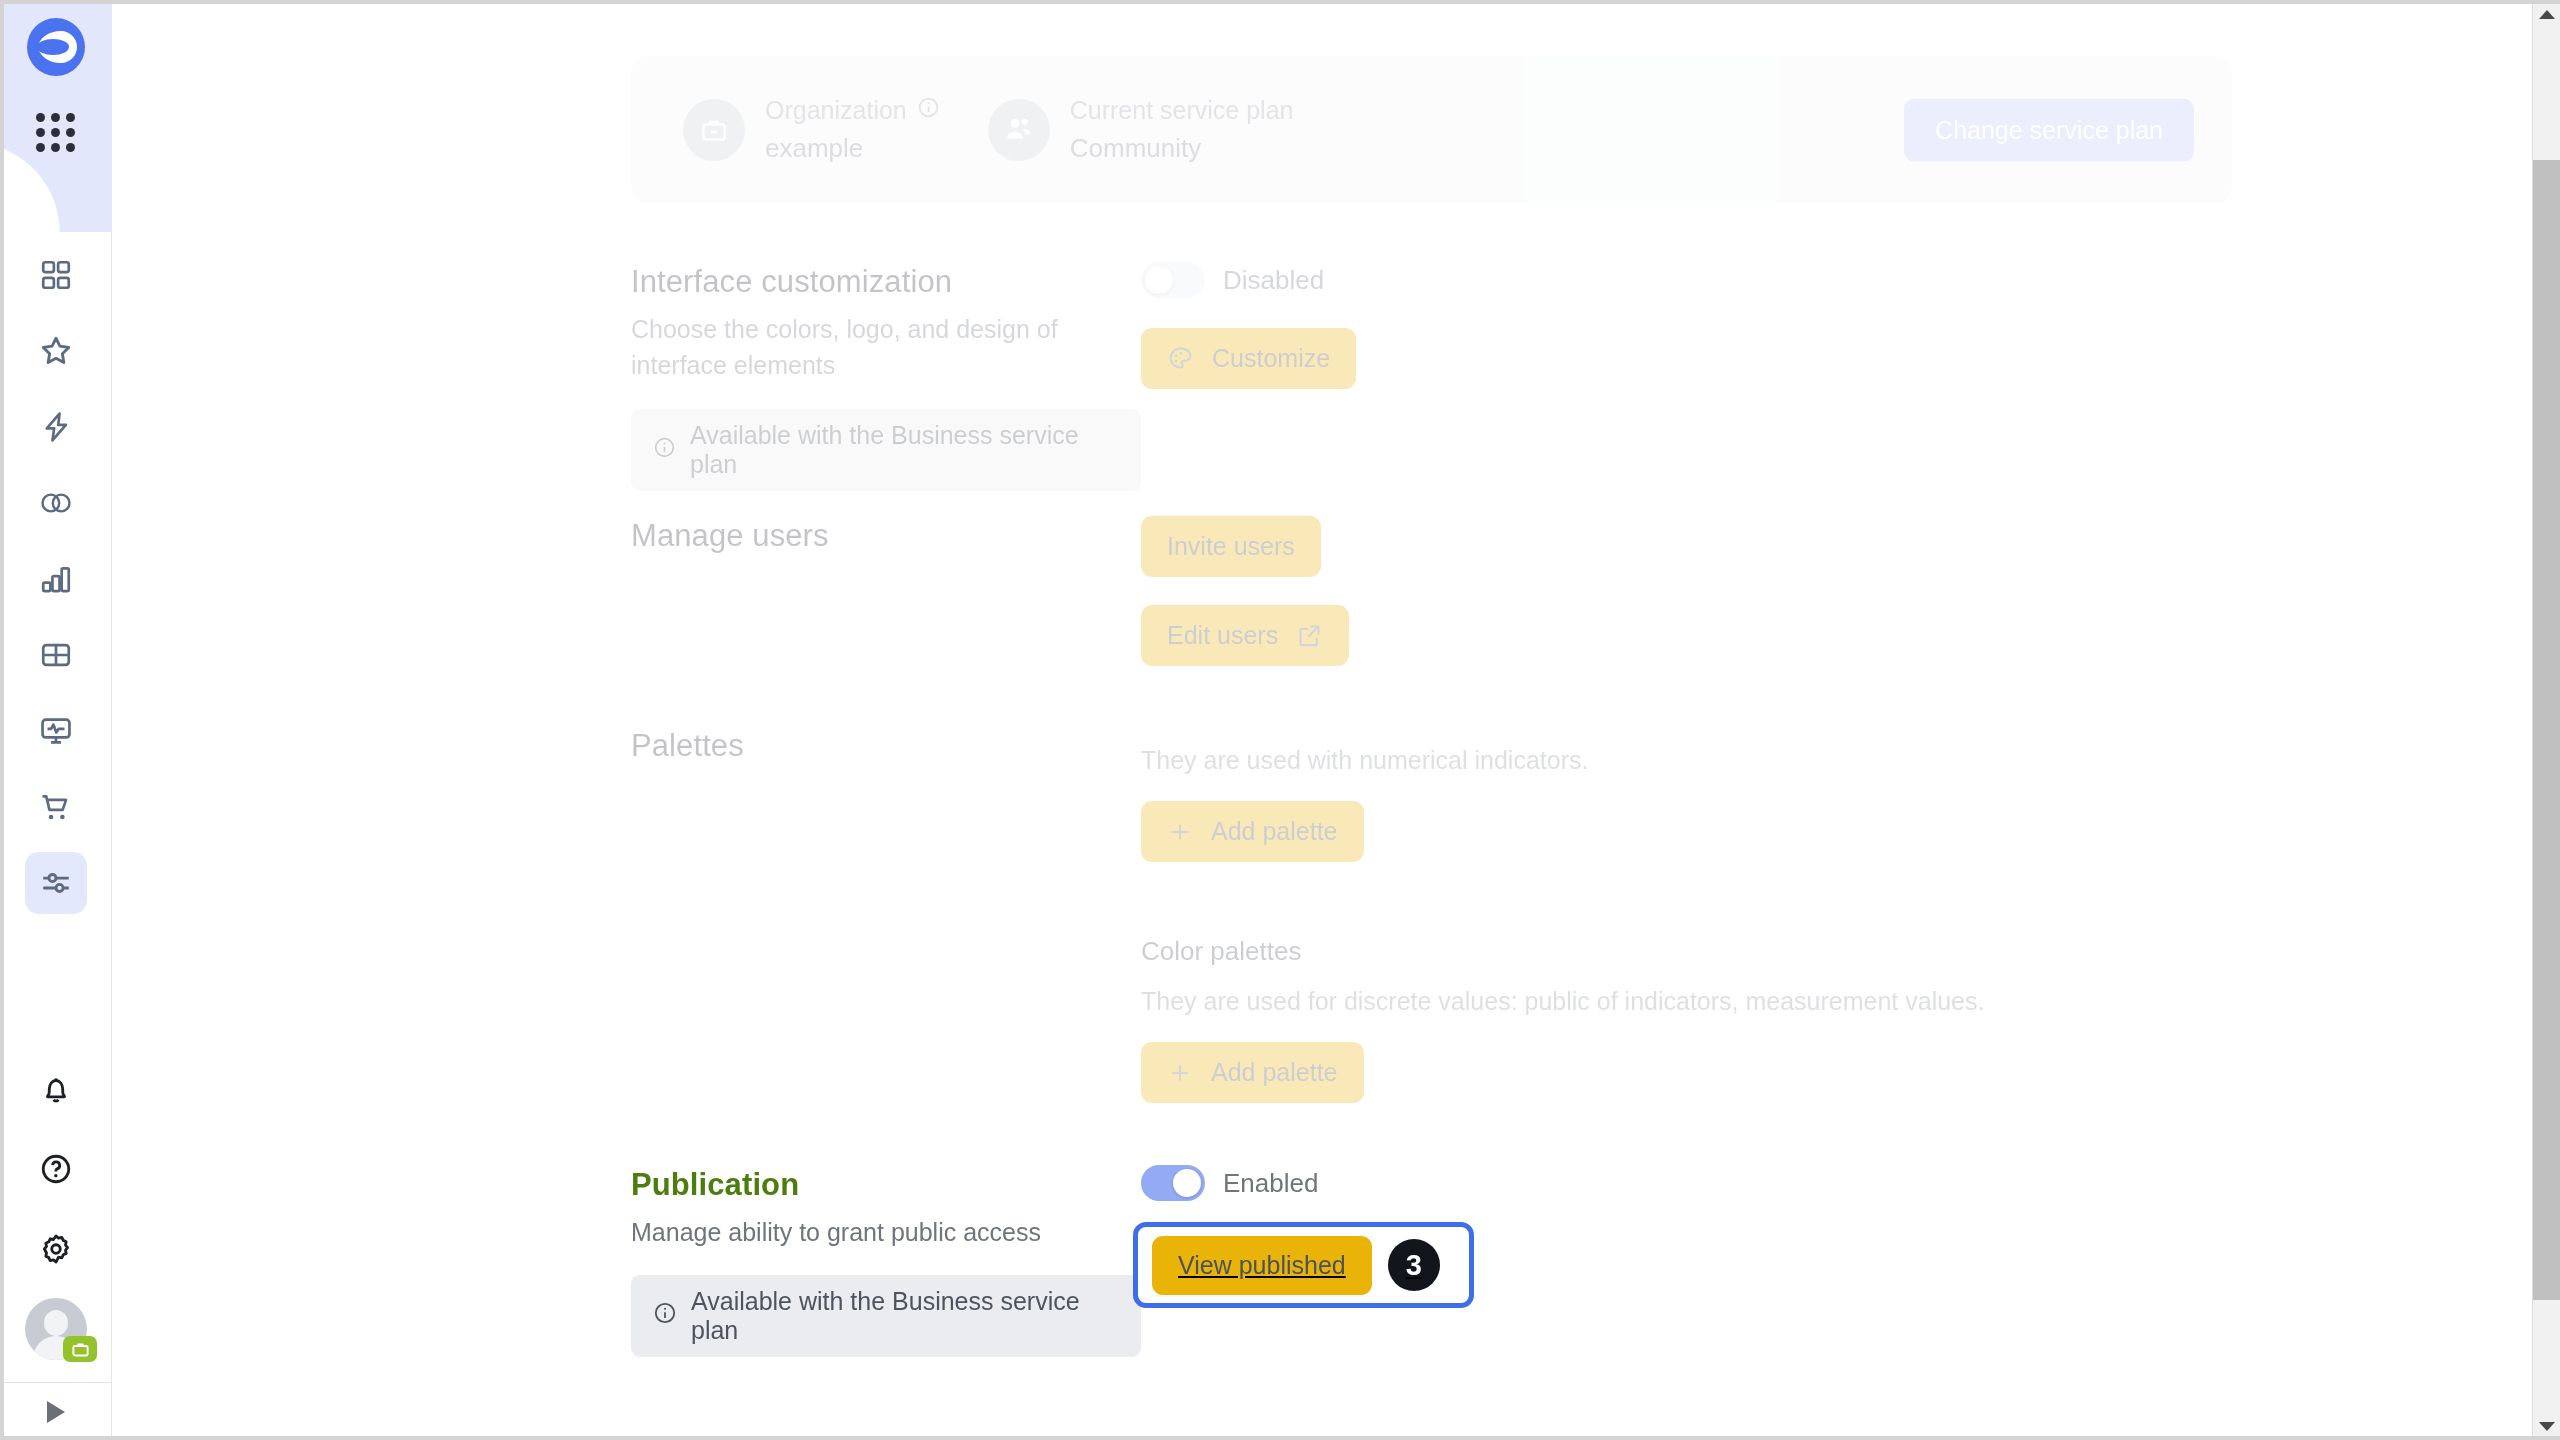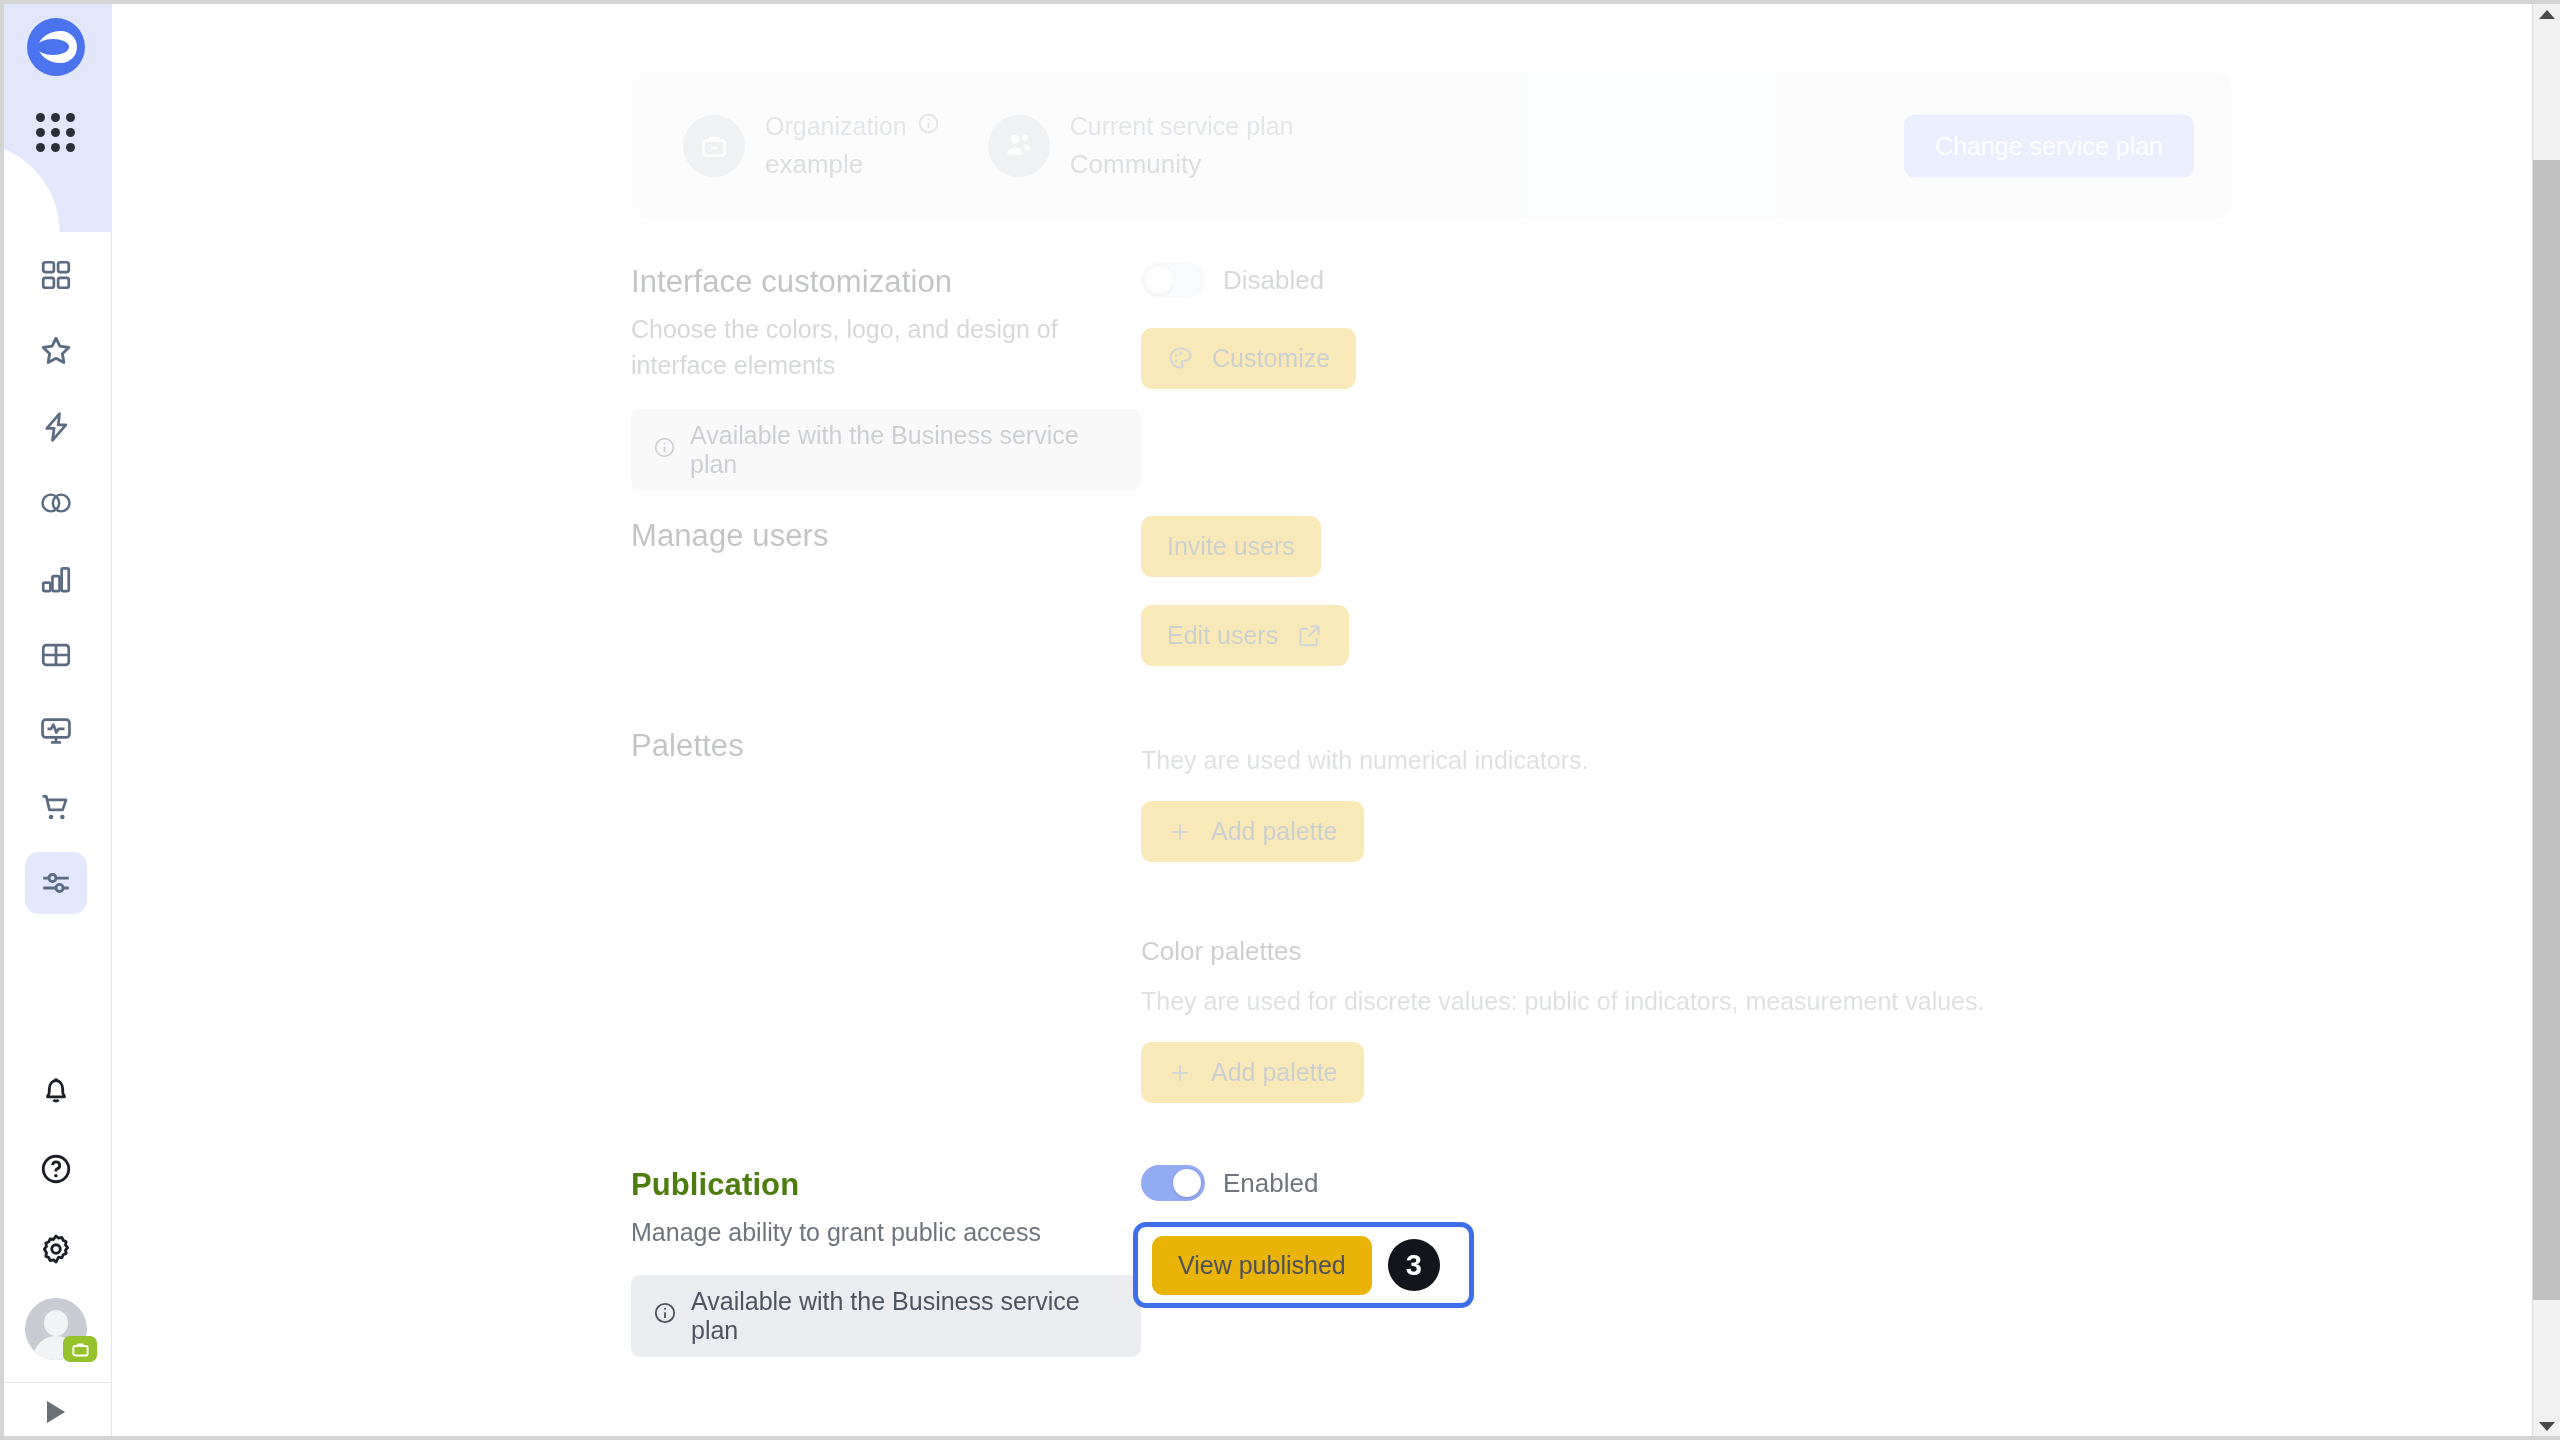--- a/index.html
+++ b/index.html
@@ -121,21 +121,21 @@
   .main {
     position: relative;
     flex: 1 1 auto;
     height: 1440px;
     background: #ffffff;
     overflow: hidden;
   }
 
   .plan-card {
     position: absolute;
-    left: 519px; top: 72px;
+    left: 519px; top: 56px;
     width: 1601px; height: 147px;
     background: #f7f8fa;
     border-radius: 16px;
     opacity: 0.35;
   }
   .plan-inner { position: absolute; left: 0; top: 0; right: 0; bottom: 0; display: flex; align-items: center; }
   .plan-block { display: flex; align-items: center; gap: 20px; }
   .plan-block.first { margin-left: 52px; }
   .plan-block.second { margin-left: 48px; }
   .plan-circle {
@@ -218,20 +218,21 @@
 
   
   .highlight-box {
     position: absolute;
     border: 5px solid #3f6fe8;
     border-radius: 13px;
     background: #ffffff;
     display: flex; align-items: center;
     padding: 0 16px 0 14px;
     gap: 16px;
+    text-decoration: underline;
   }
   .badge-num {
     width: 52px; height: 52px; border-radius: 50%;
     background: #12161c; color: #ffffff;
     display: flex; align-items: center; justify-content: center;
     font-size: 29px; font-weight: bold;
     flex: 0 0 52px;
   }
 
   

